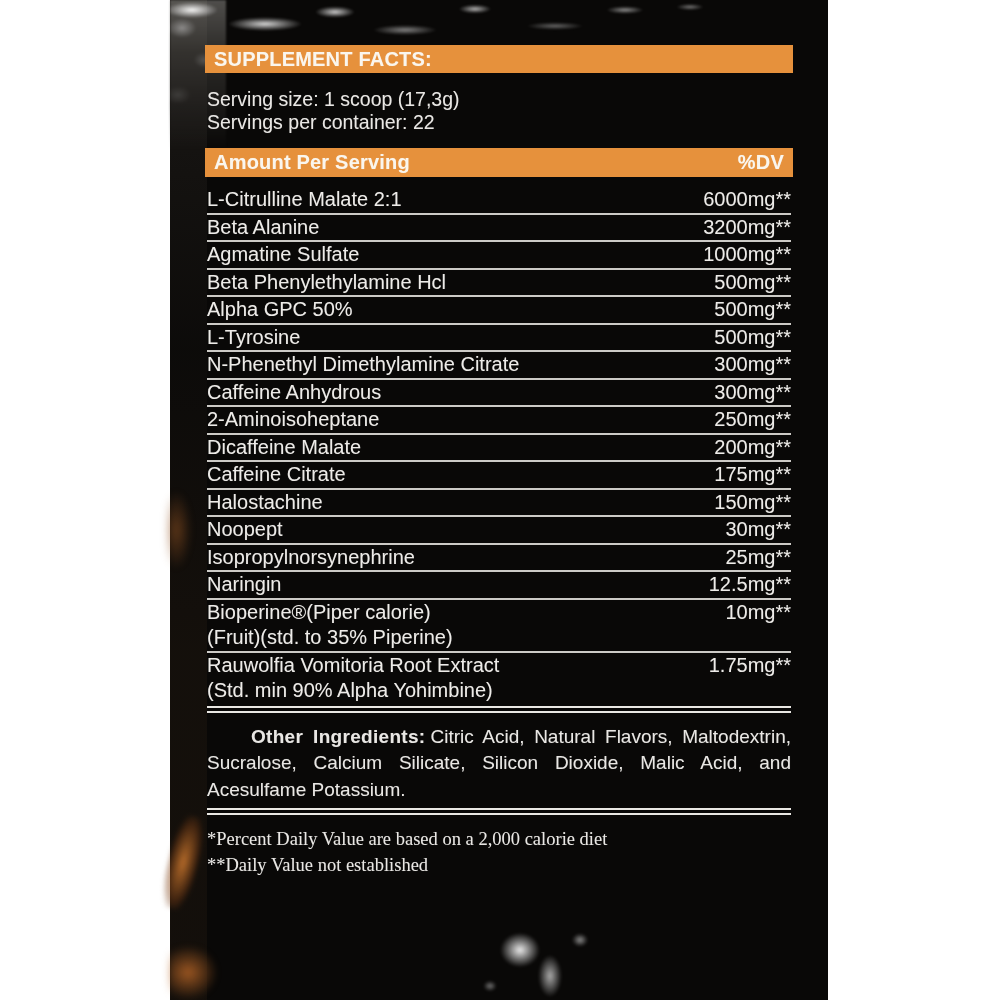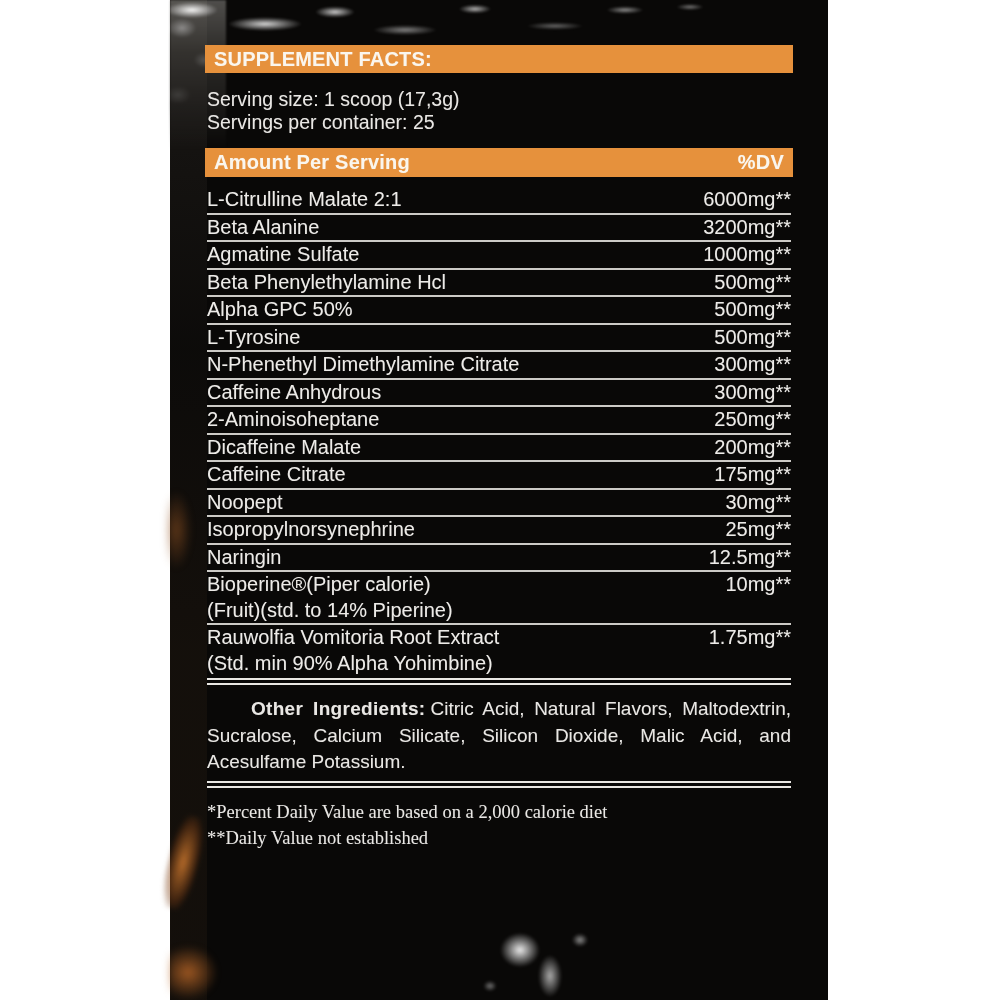--- a/index.html
+++ b/index.html
@@ -92,21 +92,21 @@
     <div class="tex flame-low"></div>
     <div class="tex orange-dab"></div>
     <div class="tex splatter-bottom"></div>
 
     <div class="bar bar-top">
       <span>SUPPLEMENT FACTS:</span>
     </div>
 
     <div class="serving">
       <div>Serving size: 1 scoop (17,3g)</div>
-      <div>Servings per container: 25</div>
+      <div>Servings per container: 22</div>
     </div>
 
     <div class="bar bar-amount">
       <span>Amount Per Serving</span>
       <span>%DV</span>
     </div>
 
     <div class="content">
 
       <div class="row">
@@ -147,36 +147,40 @@
       </div>
       <div class="row">
         <span class="nm">Dicaffeine Malate</span>
         <span class="amt">200mg**</span>
       </div>
       <div class="row">
         <span class="nm">Caffeine Citrate</span>
         <span class="amt">175mg**</span>
       </div>
       <div class="row">
+        <span class="nm">Halostachine</span>
+        <span class="amt">150mg**</span>
+      </div>
+      <div class="row">
         <span class="nm">Noopept</span>
         <span class="amt">30mg**</span>
       </div>
       <div class="row">
         <span class="nm">Isopropylnorsynephrine</span>
         <span class="amt">25mg**</span>
       </div>
       <div class="row">
         <span class="nm">Naringin</span>
         <span class="amt">12.5mg**</span>
       </div>
 
       <div class="row two">
         <span class="nm">
           <span>Bioperine®(Piper calorie)</span>
-          <span>(Fruit)(std. to 14% Piperine)</span>
+          <span>(Fruit)(std. to 35% Piperine)</span>
         </span>
         <span class="amt">10mg**</span>
       </div>
 
       <div class="row two last">
         <span class="nm">
           <span>Rauwolfia Vomitoria Root Extract</span>
           <span>(Std. min 90% Alpha Yohimbine)</span>
         </span>
         <span class="amt">1.75mg**</span>

